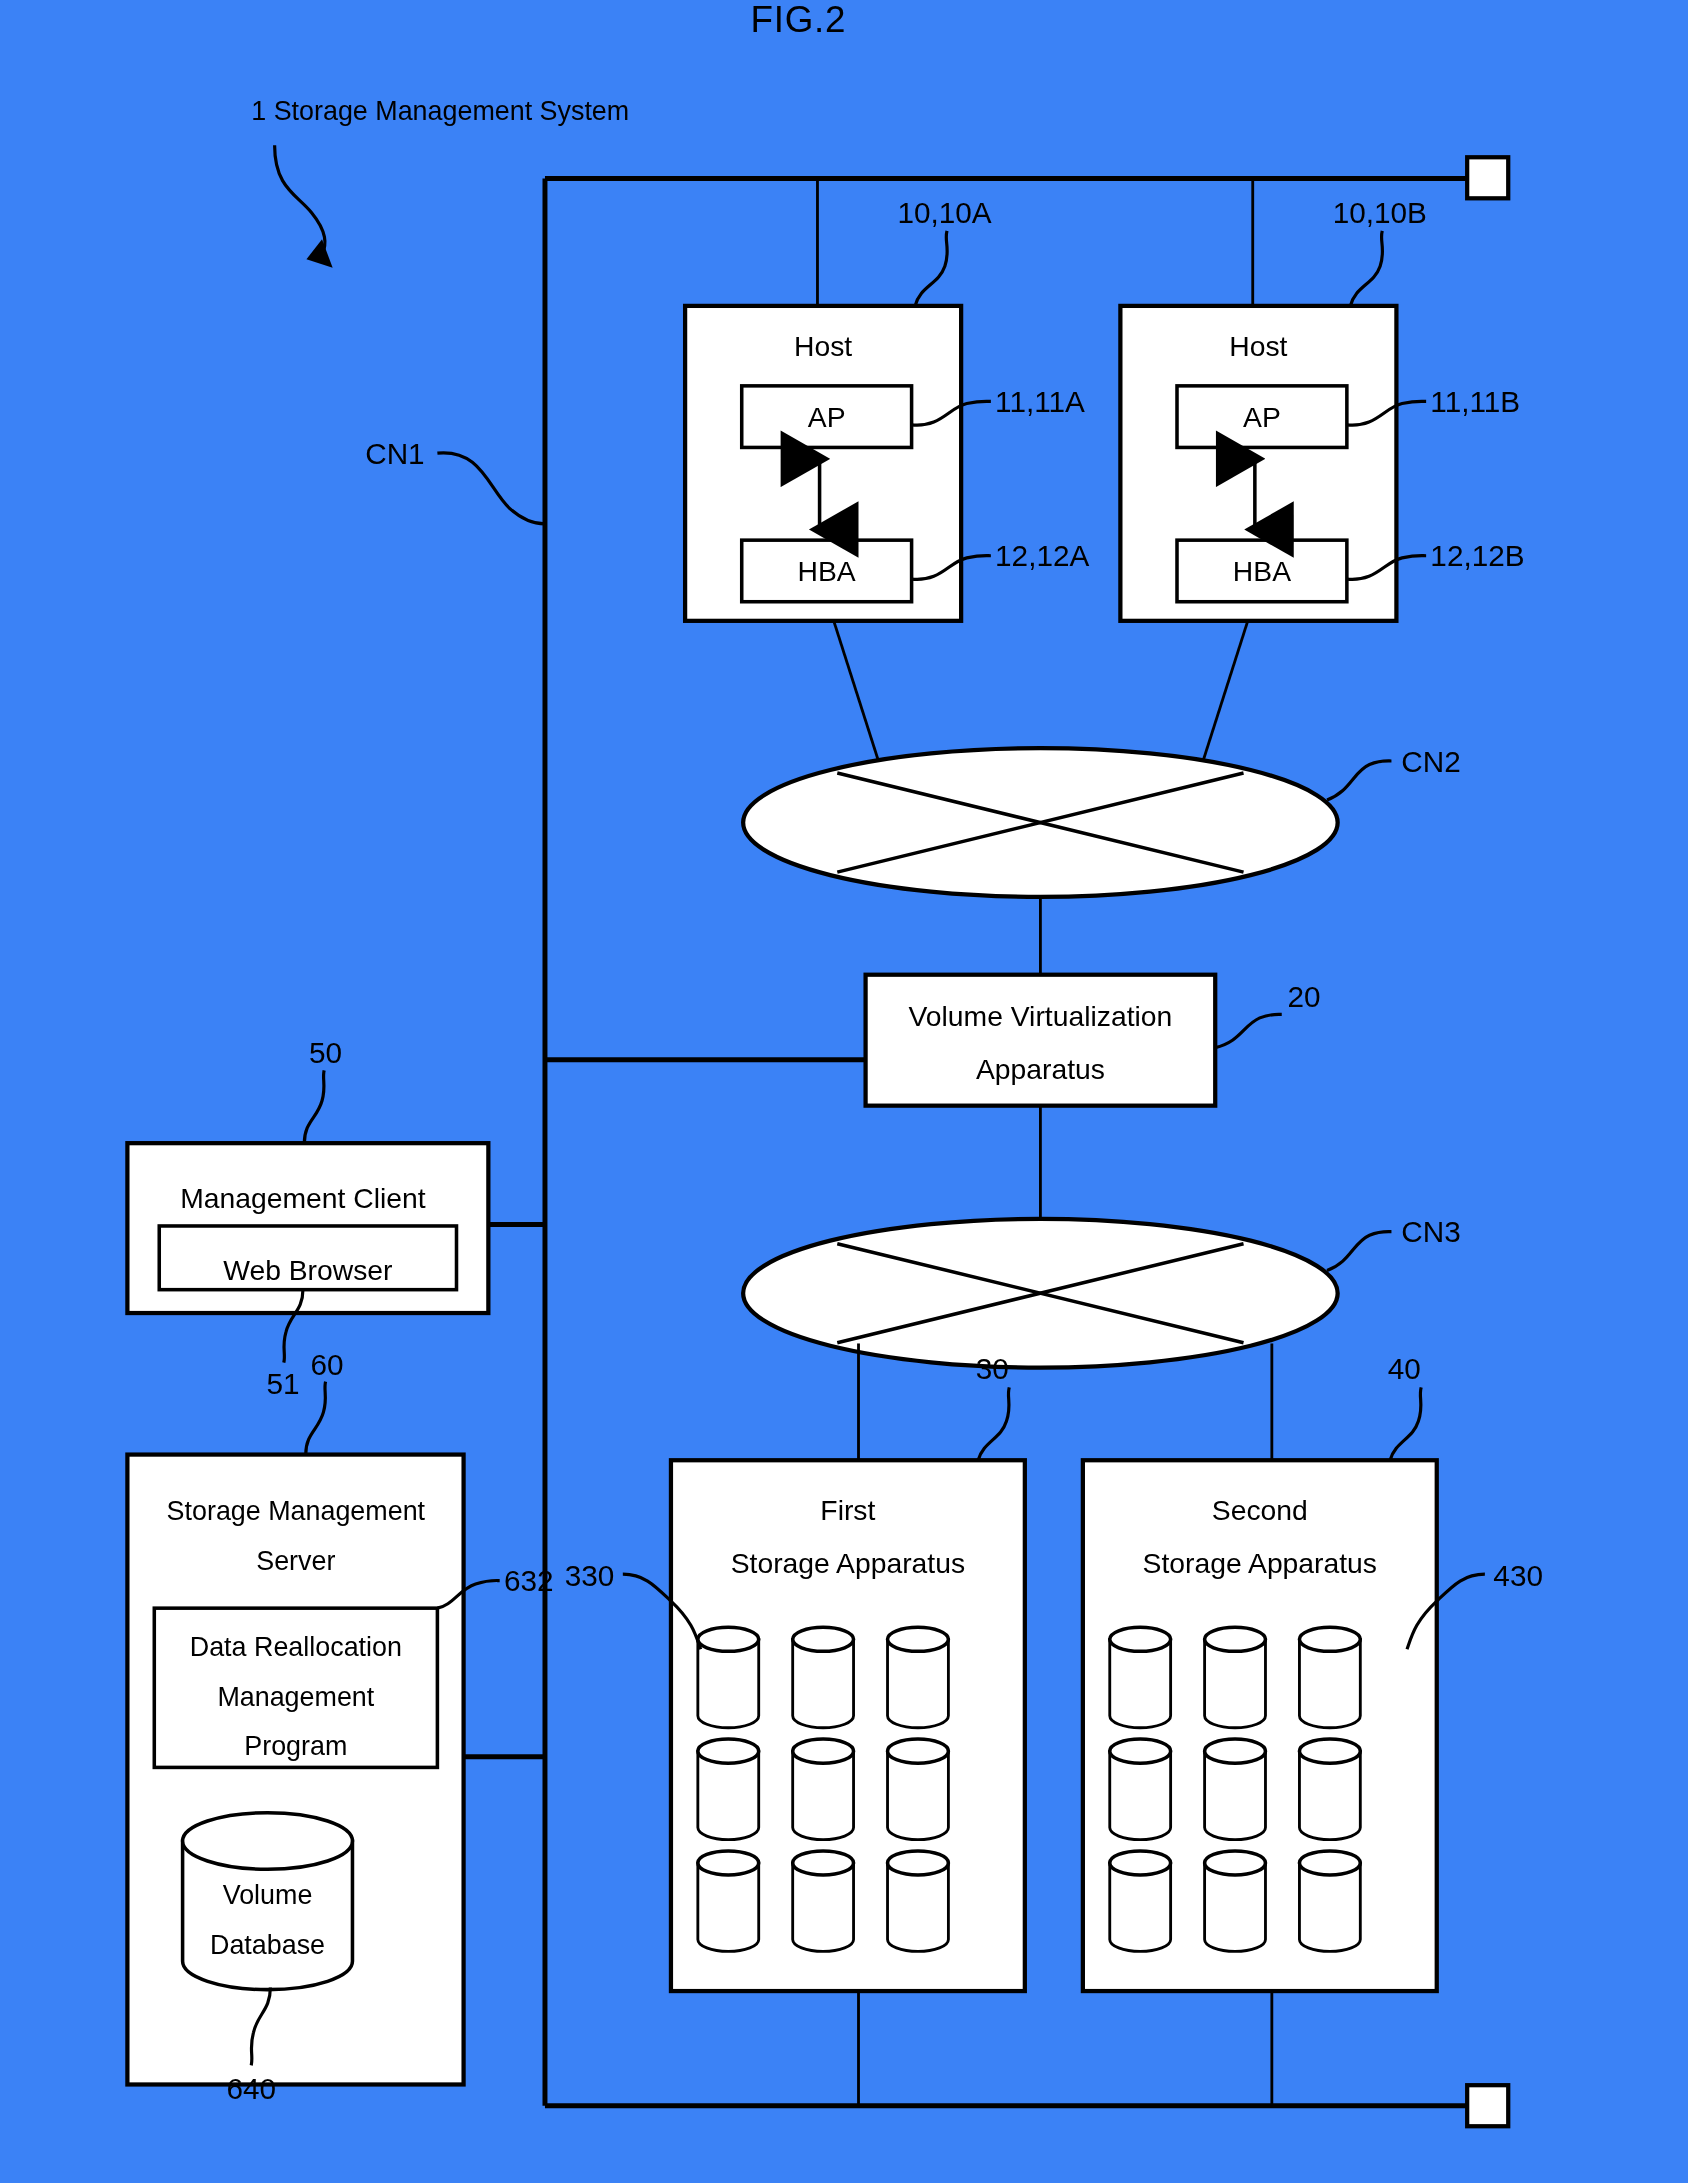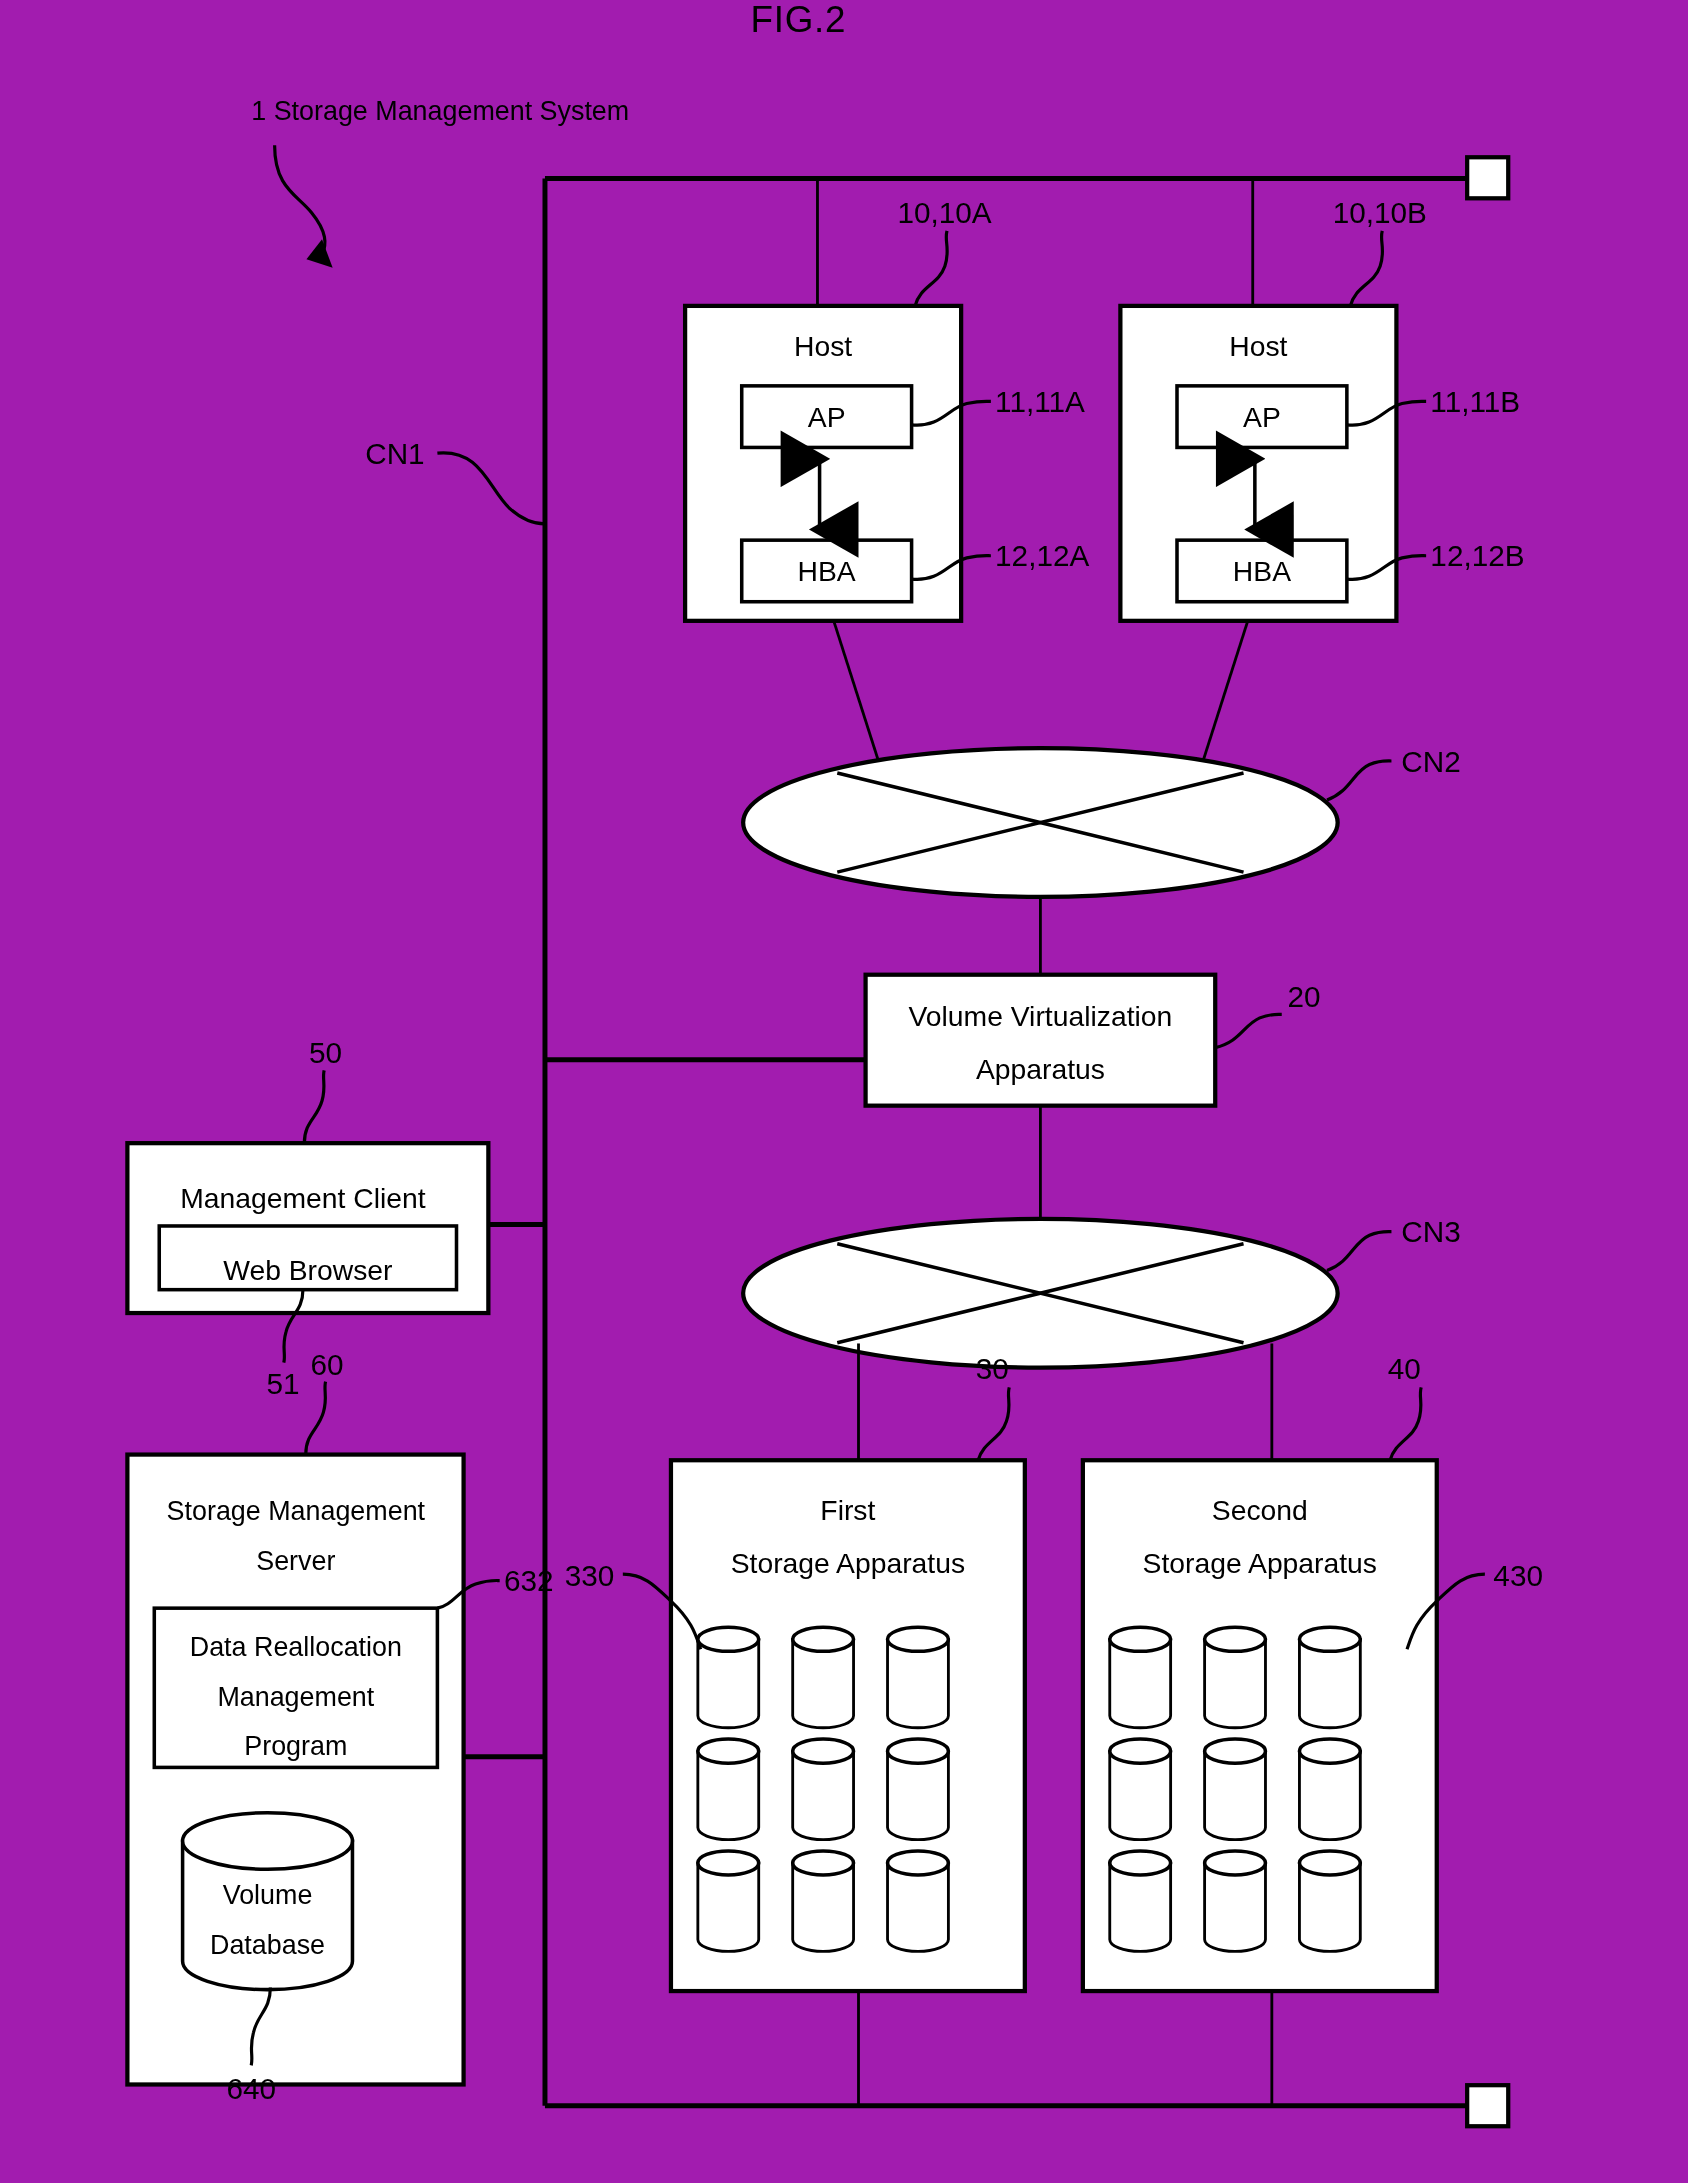--- a/index.html
+++ b/index.html
@@ -4,21 +4,21 @@
 <style>
   html, body {
     margin: 0;
     padding: 0;
     background: #ffffff;
   }
   #page {
     position: relative;
     width: 1688px;
     height: 2183px;
-    background: #a21caf;
+    background: #3b82f6;
     font-family: "Liberation Sans", sans-serif;
     overflow: hidden;
   }
   svg.layer {
     position: absolute;
     top: 0;
     left: 0;
     width: 1688px;
     height: 2183px;
   }

